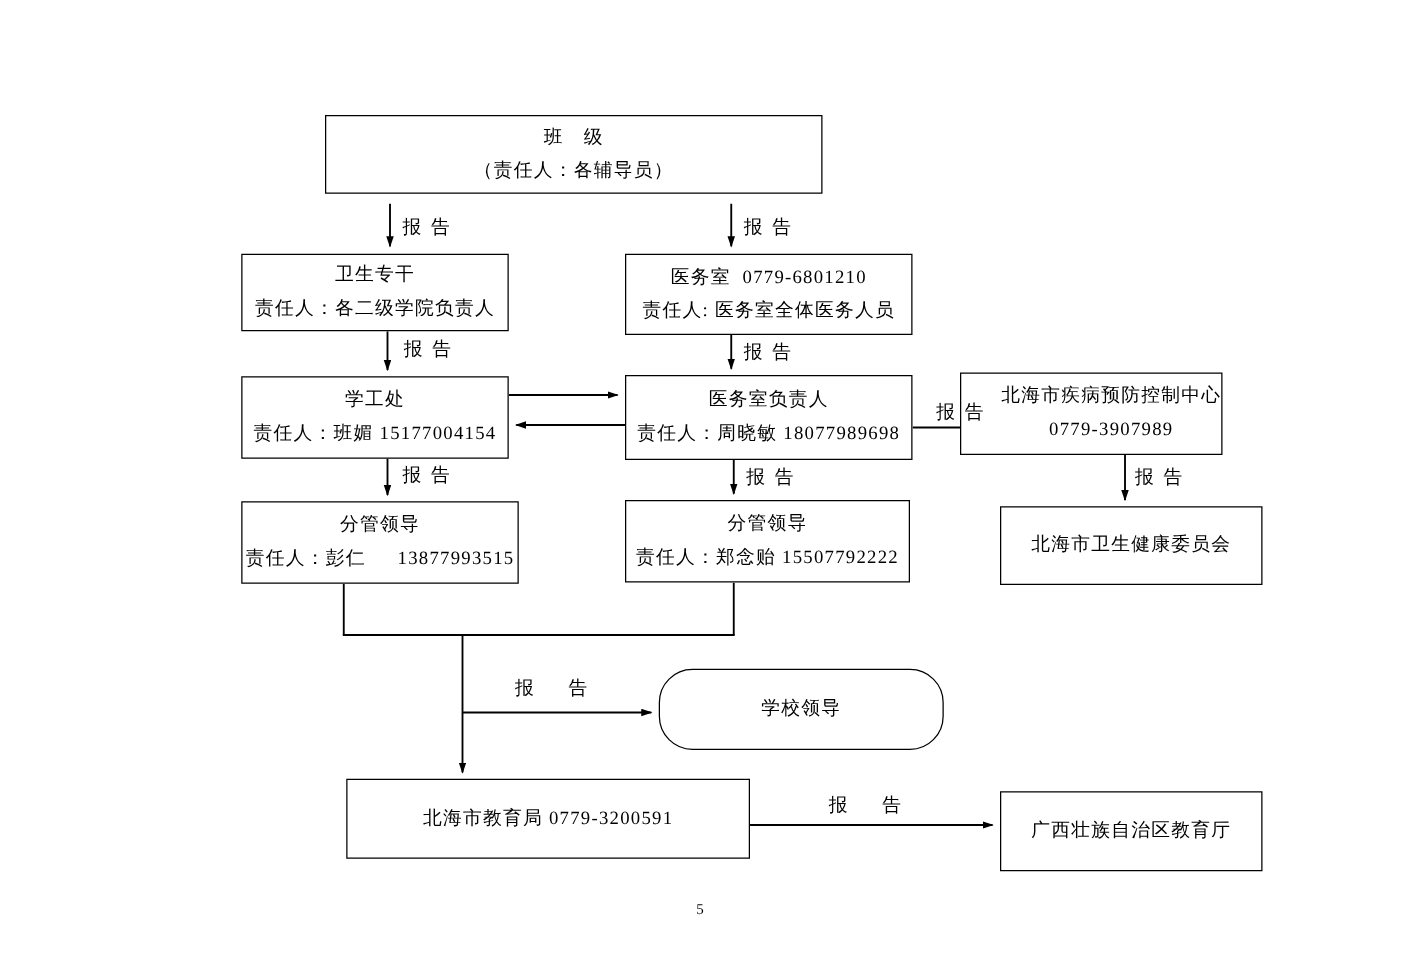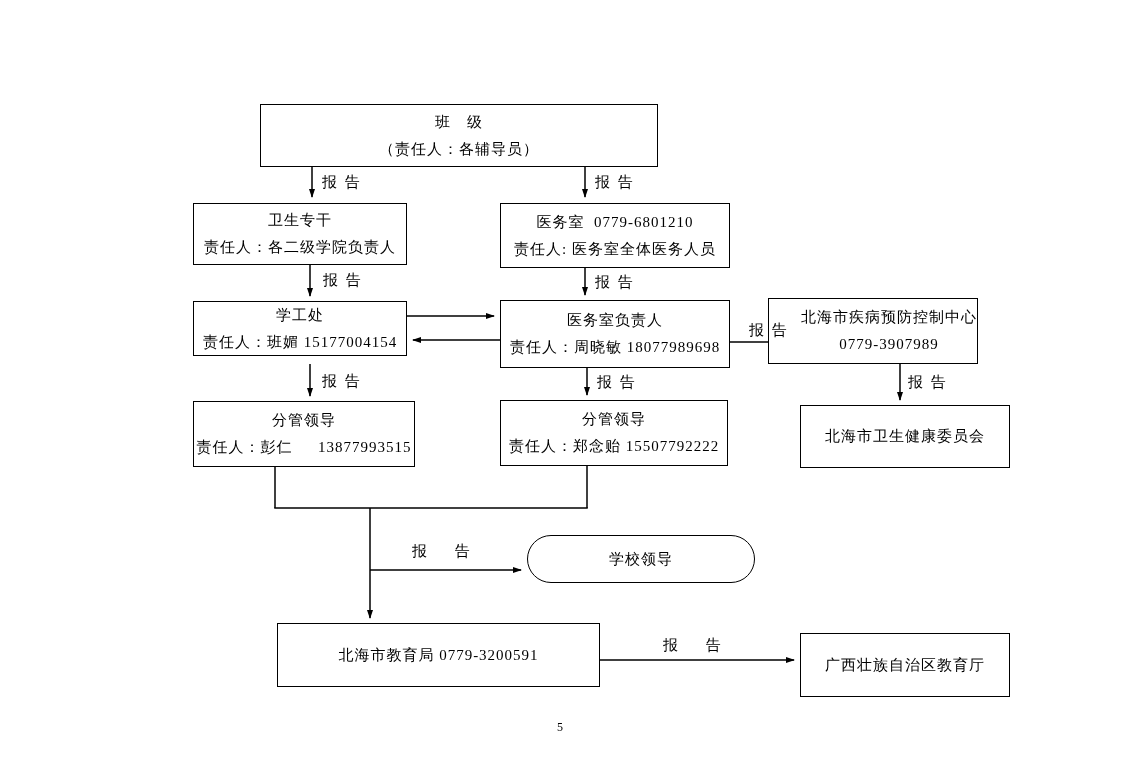--- a/index.html
+++ b/index.html
@@ -84,36 +84,36 @@
       <line x1="900" y1="364" x2="900" y2="400" marker-end="url(#arrow)"></line>
       <line x1="275" y1="467" x2="275" y2="508"></line>
       <line x1="587" y1="466" x2="587" y2="508"></line>
       <line x1="274.25" y1="508" x2="587.75" y2="508"></line>
       <line x1="370" y1="508" x2="370" y2="618" marker-end="url(#arrow)"></line>
       <line x1="370" y1="570" x2="521" y2="570" marker-end="url(#arrow)"></line>
       <line x1="600" y1="660" x2="794" y2="660" marker-end="url(#arrow)"></line>
     </g>
   </svg>
 
-  <div class="node" style="left:260px; top:104px; width:398px; height:63px;font-family:Liberation Serif, serif;">
+  <div class="node" style="left:260px; top:92px; width:398px; height:63px;font-family:Liberation Serif, serif;">
     <span class="node-line">班　级</span>
     <span class="node-line">（责任人：各辅导员）</span>
   </div>
 
   <div class="node" style="left:193px; top:203px; width:214px; height:62px;">
     <span class="node-line">卫生专干</span>
     <span class="node-line">责任人：各二级学院负责人</span>
   </div>
 
   <div class="node" style="left:500px; top:203px; width:230px; height:65px;">
     <span class="node-line">医务室  0779-6801210</span>
     <span class="node-line">责任人: 医务室全体医务人员</span>
   </div>
 
-  <div class="node" style="left:193px; top:301px; width:214px; height:55px;">
+  <div class="node" style="left:193px; top:301px; width:214px; height:66px;">
     <span class="node-line">学工处</span>
     <span class="node-line">责任人：班媚 15177004154</span>
   </div>
 
   <div class="node" style="left:500px; top:300px; width:230px; height:68px;">
     <span class="node-line">医务室负责人</span>
     <span class="node-line">责任人：周晓敏 18077989698</span>
   </div>
 
   <div class="node" style="left:768px; top:298px; width:210px; height:66px;padding-left:32px;">
@@ -128,21 +128,21 @@
 
   <div class="node" style="left:500px; top:400px; width:228px; height:66px;">
     <span class="node-line">分管领导</span>
     <span class="node-line">责任人：郑念贻 15507792222</span>
   </div>
 
   <div class="node" style="left:800px; top:405px; width:210px; height:63px;">
     <span class="node-line">北海市卫生健康委员会</span>
   </div>
 
-  <div class="node" style="left:527px; top:535px; width:228px; height:48px;border-radius:27px;">
+  <div class="node" style="left:527px; top:535px; width:228px; height:65px;border-radius:27px;">
     <span class="node-line">学校领导</span>
   </div>
 
   <div class="node" style="left:277px; top:623px; width:323px; height:64px;">
     <span class="node-line">北海市教育局 0779-3200591</span>
   </div>
 
   <div class="node" style="left:800px; top:619px; width:210px; height:64px;margin-top:14px;">
     <span class="node-line">广西壮族自治区教育厅</span>
   </div>

